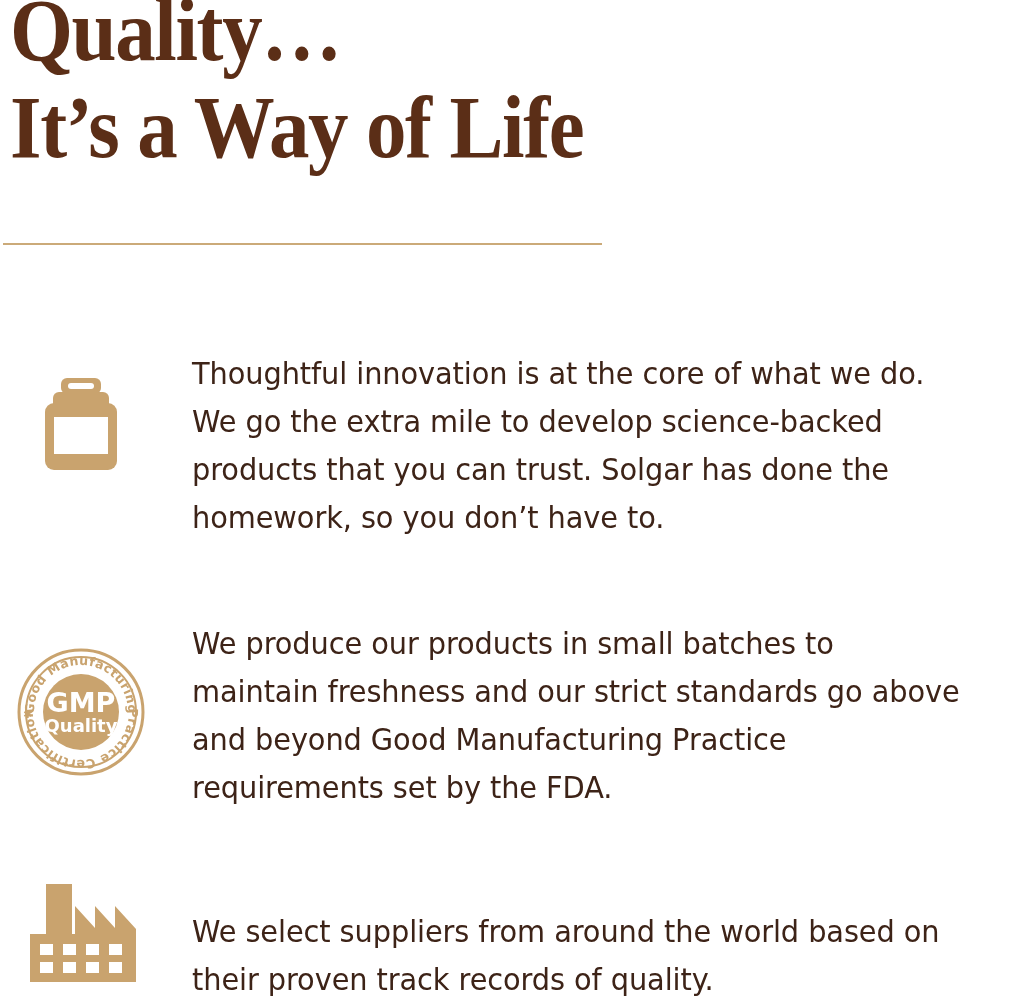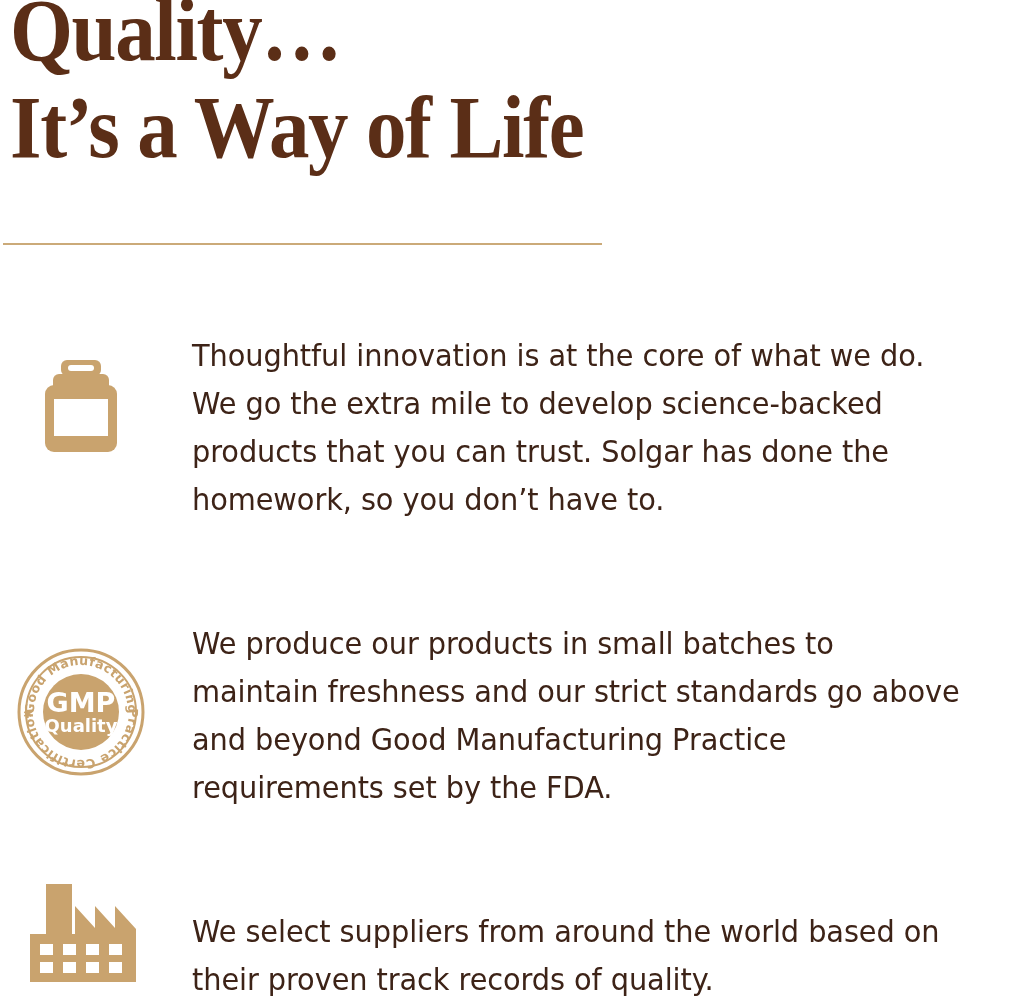--- a/index.html
+++ b/index.html
@@ -69,21 +69,21 @@
     color: #3D2317;
     font-family: "DejaVu Sans", "Liberation Sans", sans-serif;
     font-size: 31px;
     line-height: 48px;
     letter-spacing: -0.1px;
     transform: scaleX(0.93);
     transform-origin: left top;
     width: 880px;
   }
 
-  #feature-1 { top: 331px; }
+  #feature-1 { top: 349px; }
   #feature-2 { top: 619px; }
   #feature-3 { top: 907px; }
 
   
   .icon-bottle {
     position: absolute;
     left: 45px;
     top: 29px;
     width: 72px;
     height: 92px;

